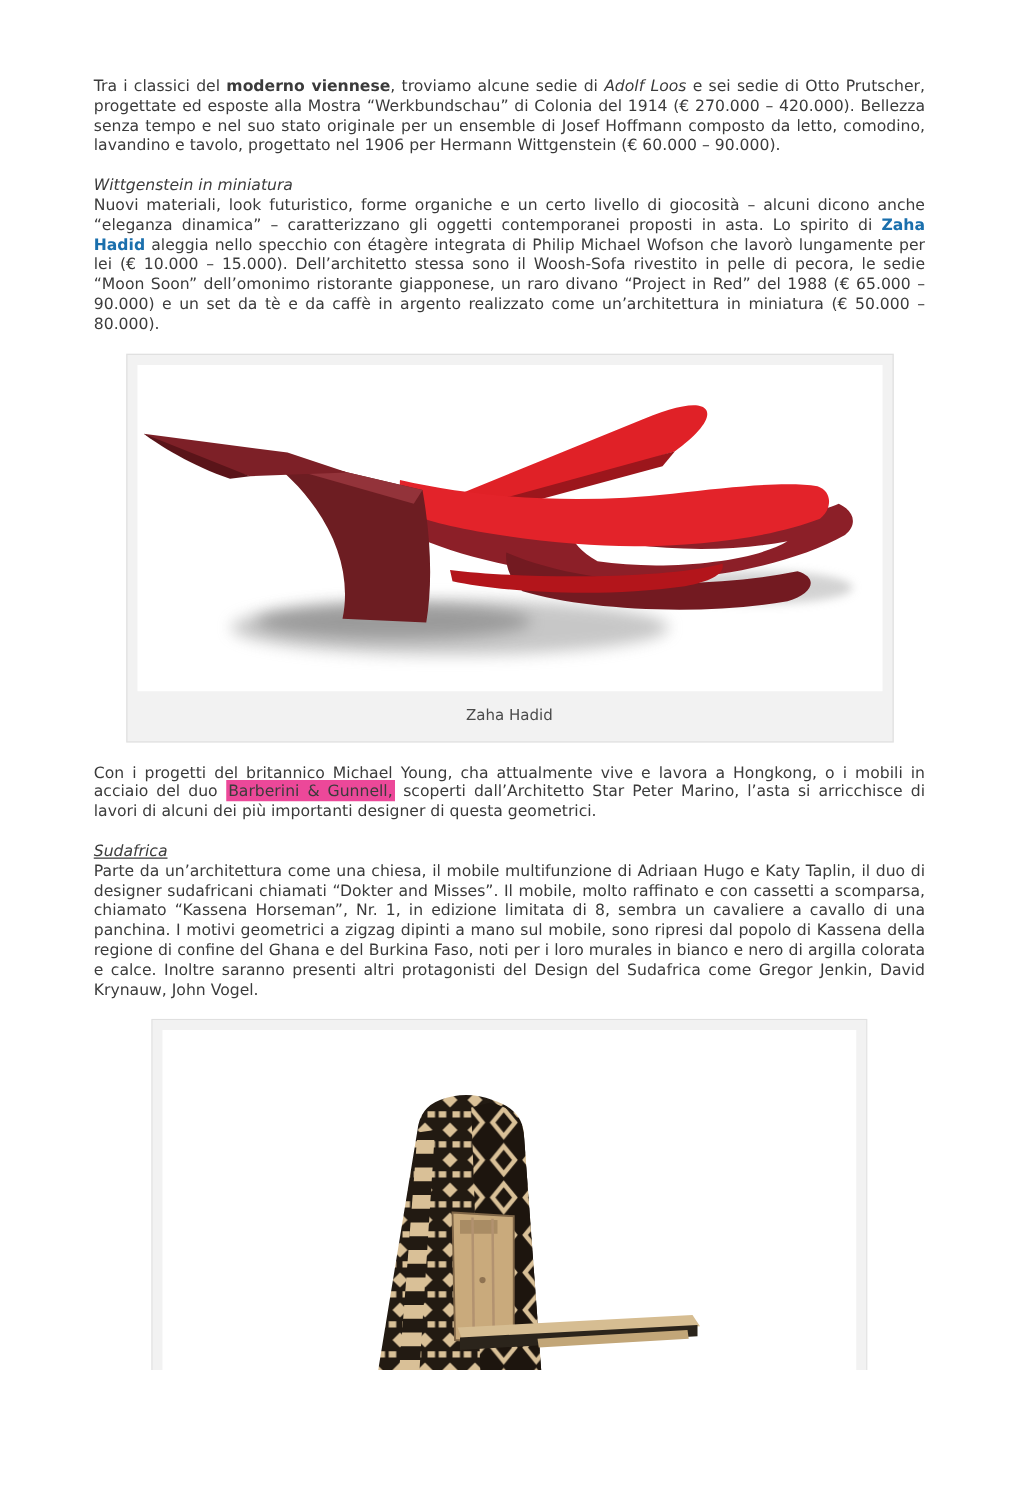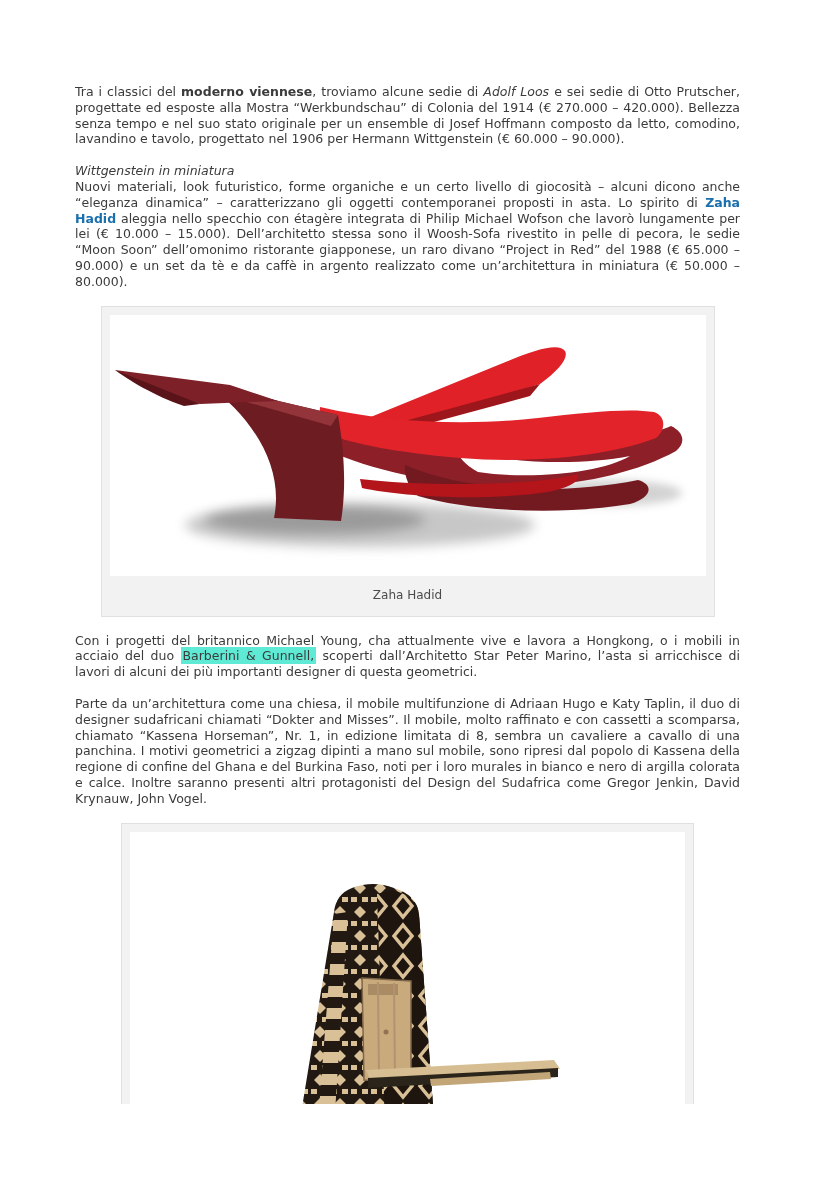--- a/index.html
+++ b/index.html
@@ -10,42 +10,42 @@
     width: 818px; height: 1200px;
     overflow: hidden;
     font-family: "DejaVu Sans", "Liberation Sans", sans-serif;
     font-size: 12.5px;
     line-height: 15.8px;
     color: #3b3b3b;
   }
   .doc {
     width: 665px;
     margin-left: 75px;
-    padding-top: 84px;
+    padding-top: 61px;
   }
   p.body {
     margin: 0 0 16px 0;
     text-align: justify;
   }
   p.heading {
     margin: 0;
     font-style: italic;
     text-align: left;
   }
   p.heading.underlined { text-decoration: underline; }
   b.run { font-weight: bold; }
   i.run { font-style: italic; }
   a.link {
     color: #1a6fad;
     font-weight: bold;
     text-decoration: none;
     cursor: pointer;
   }
   mark.hl {
-    background: #5eead4;
+    background: #ec4899;
     color: #3b3b3b;
     padding: 1px 2px;
   }
   
   figure.fig {
     margin: 0;
     border: 1px solid #e0e0e0;
     background: #f2f2f2;
     padding: 8px 8px 0 8px;
   }
@@ -118,20 +118,21 @@
           <path d="M5,55 L120,70 L168,86 L90,89 C54,79 21,64 5,55 Z" fill="#7d2027"></path>
           <path d="M5,55 L90,89 L74,91 C44,81 17,64 5,55 Z" fill="#5a1419"></path>
         </svg>
       </div>
       <figcaption class="caption">Zaha Hadid</figcaption>
     </figure>
   </div>
 
   <p class="body"><span class="run">Con i progetti del britannico Michael Young, cha attualmente vive e lavora a Hongkong, o i mobili in acciaio del duo </span><mark class="hl">Barberini &amp; Gunnell,</mark><span class="run"> scoperti dall’Architetto Star Peter Marino, l’asta si arricchisce di lavori di alcuni dei più importanti designer di questa geometrici.</span></p>
 
+  <p class="heading underlined">Sudafrica</p>
 
   <p class="body">Parte da un’architettura come una chiesa, il mobile multifunzione di Adriaan Hugo e Katy Taplin, il duo di designer sudafricani chiamati “Dokter and Misses”. Il mobile, molto raffinato e con cassetti a scomparsa, chiamato “Kassena Horseman”, Nr. 1, in edizione limitata di 8, sembra un cavaliere a cavallo di una panchina. I motivi geometrici a zigzag dipinti a mano sul mobile, sono ripresi dal popolo di Kassena della regione di confine del Ghana e del Burkina Faso, noti per i loro murales in bianco e nero di argilla colorata e calce. Inoltre saranno presenti altri protagonisti del Design del Sudafrica come Gregor Jenkin, David Krynauw, John Vogel.</p>
 
   <div class="fig2clip">
     <figure class="fig">
       <div class="photo photo2">
         <svg width="555" height="420" viewBox="0 0 555 420" xmlns="http://www.w3.org/2000/svg">
           <defs>
             <pattern id="pf" width="20" height="24" patternUnits="userSpaceOnUse">
               <rect width="20" height="24" fill="#221a12"></rect>

